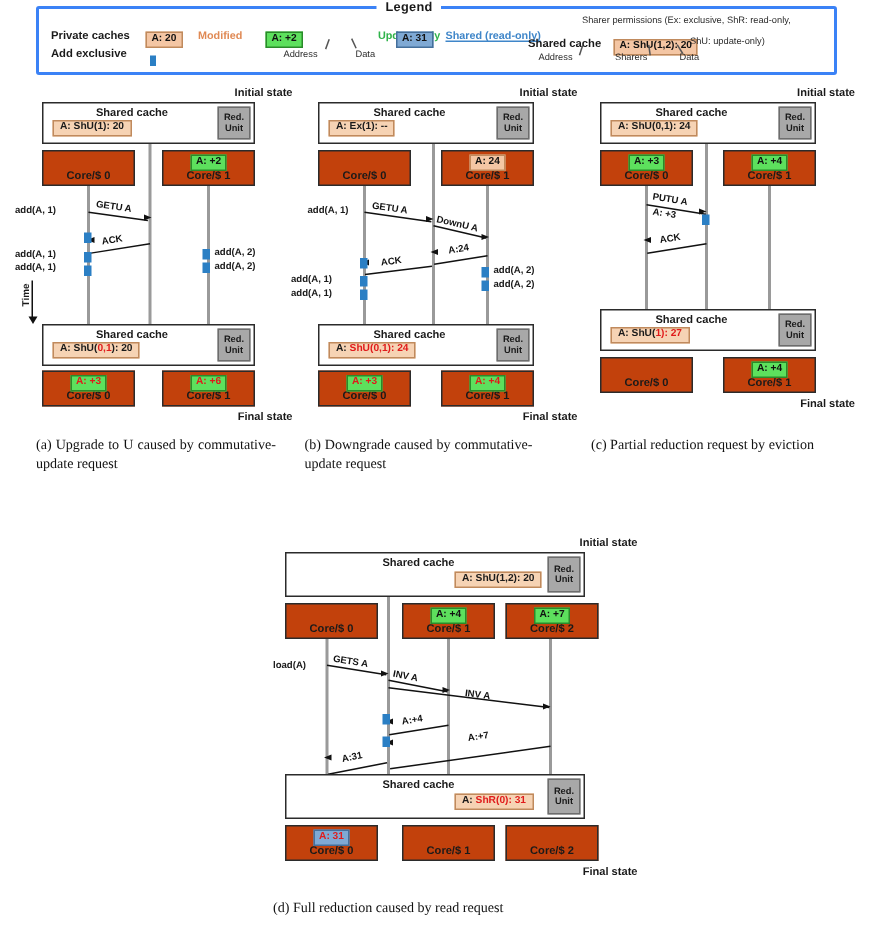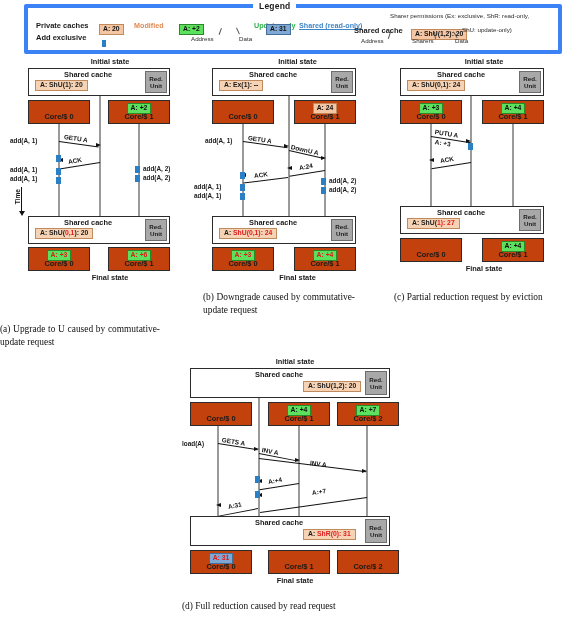--- a/index.html
+++ b/index.html
@@ -9,21 +9,21 @@
     font-family:"Liberation Sans", sans-serif;
     color:#1a1a1a;
     position:relative;
     overflow:hidden;
   }
   .abs{position:absolute;}
 
   
   #legend{
     position:absolute;left:24px;top:4px;width:530px;height:42px;
-    border:4px solid #3b82f6;border-radius:2px;background:#fff;
+    border:2px solid #3b82f6;border-radius:2px;background:#fff;
   }
   #legend-title{
     position:absolute;left:225px;top:-7px;background:#fff;padding:0 6px;
     font-size:8.5px;font-weight:bold;letter-spacing:.2px;
   }
   .leg-row-label{font-size:7.5px;font-weight:bold;}
   .tiny{font-size:6.2px;color:#2b2b2b;}
   .tinyleader{position:absolute;border-left:.7px solid #555;height:7px;transform-origin:top left;}
 
   
@@ -34,21 +34,21 @@
   .chip-mod{background:#f4c6a4;border-color:#c08a5d;color:#111;}
   .chip-upd{background:#5de05d;border-color:#2a8a2a;color:#111;}
   .chip-shr{background:#7fa9d4;border-color:#456f9b;color:#111;}
   .t-mod{color:#e08a55;font-weight:bold;font-size:7.2px;}
   .t-upd{color:#2fb34a;font-weight:bold;font-size:7.2px;}
   .t-shr{color:#3f86c9;font-weight:bold;font-size:7.2px;}
   .addop-sq{display:inline-block;width:4px;height:7px;background:#2b7fc4;vertical-align:middle;}
 
   
   .panel{position:absolute;}
-  .ptitle{position:absolute;font-size:7.4px;font-weight:bold;text-align:center;}
+  .ptitle{position:absolute;font-size:7.4px;font-weight:bold;text-align:right;}
   .pcaption{position:absolute;font-family:"Liberation Serif", serif;font-size:9.4px;
             color:#111;text-align:justify;line-height:12.6px;}
 
   
   .scache{position:absolute;border:1.6px solid #2b2b2b;background:#fff;box-sizing:border-box;}
   .scache-label{position:absolute;top:1px;left:0;right:22px;text-align:center;
                 font-size:7.4px;font-weight:bold;}
   .scache-entry{position:absolute;left:6px;top:11px;
                 border:1px solid #c08a5d;background:#f6d3b4;
                 font-size:6.8px;font-weight:bold;padding:1px 4px;line-height:1;white-space:nowrap;}
@@ -195,21 +195,21 @@
     <div class="core-name">Core/$ 0</div>
   </div>
   <div class="core" style="left:108px;top:247px;width:62px;height:24px;">
     <div class="core-line">
       <span class="chip chip-upd red">A: +6</span>
     </div>
     <div class="core-name">Core/$ 1</div>
   </div>
 
   <div class="ptitle" style="left:25px;top:273px;width:170px;">Final state</div>
-  <div class="pcaption" style="left:0;top:291px;width:160px;margin-top:32px;">(a) Upgrade to U caused by commutative-update request</div>
+  <div class="pcaption" style="left:24px;top:291px;width:160px;">(a) Upgrade to U caused by commutative-update request</div>
 </div>
 
 <div class="panel">
   <div class="ptitle" style="left:210px;top:57px;width:175px;">Initial state</div>
 
   <div class="scache" style="left:212px;top:68px;width:144px;height:28px;">
     <div class="scache-label">Shared cache</div>
     <div class="scache-entry">A: Ex(1): --</div>
     <div class="redunit">
       <span>Red.</span>

